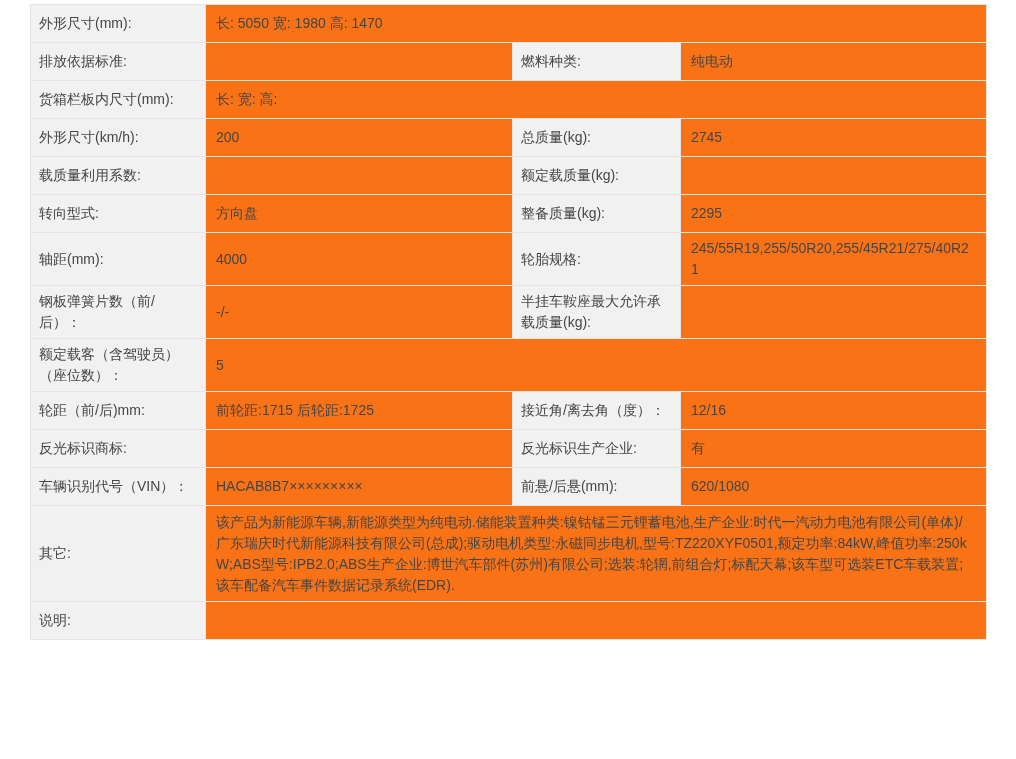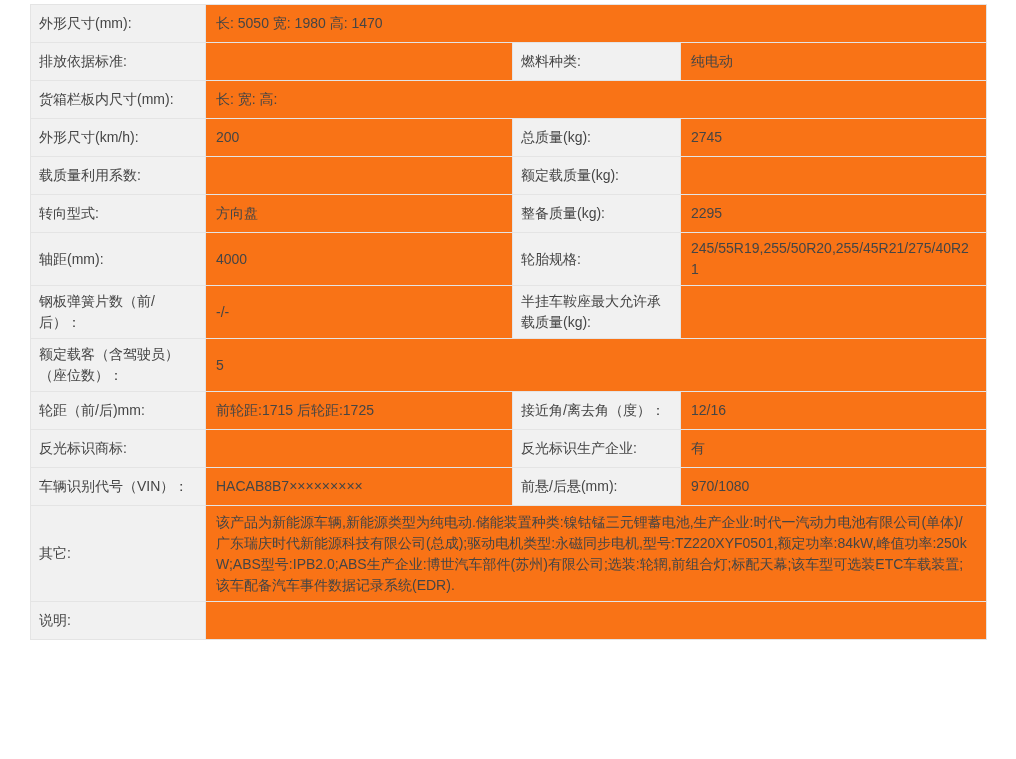--- a/index.html
+++ b/index.html
@@ -112,21 +112,21 @@
       <tr class="h38">
         <td class="lbl">反光标识商标:</td>
         <td class="val"></td>
         <td class="lbl">反光标识生产企业:</td>
         <td class="val">有</td>
       </tr>
       <tr class="h38">
         <td class="lbl">车辆识别代号（VIN）：</td>
         <td class="val">HACAB8B7×××××××××</td>
         <td class="lbl">前悬/后悬(mm):</td>
-        <td class="val">970/1080</td>
+        <td class="val">620/1080</td>
       </tr>
       <tr class="h96">
         <td class="lbl">其它:</td>
         <td class="val" colspan="3">该产品为新能源车辆,新能源类型为纯电动.储能装置种类:镍钴锰三元锂蓄电池,生产企业:时代一汽动力电池有限公司(单体)/广东瑞庆时代新能源科技有限公司(总成);驱动电机类型:永磁同步电机,型号:TZ220XYF0501,额定功率:84kW,峰值功率:250kW;ABS型号:IPB2.0;ABS生产企业:博世汽车部件(苏州)有限公司;选装:轮辋,前组合灯;标配天幕;该车型可选装ETC车载装置;该车配备汽车事件数据记录系统(EDR).</td>
       </tr>
       <tr class="h38">
         <td class="lbl">说明:</td>
         <td class="val" colspan="3"></td>
       </tr>
 

